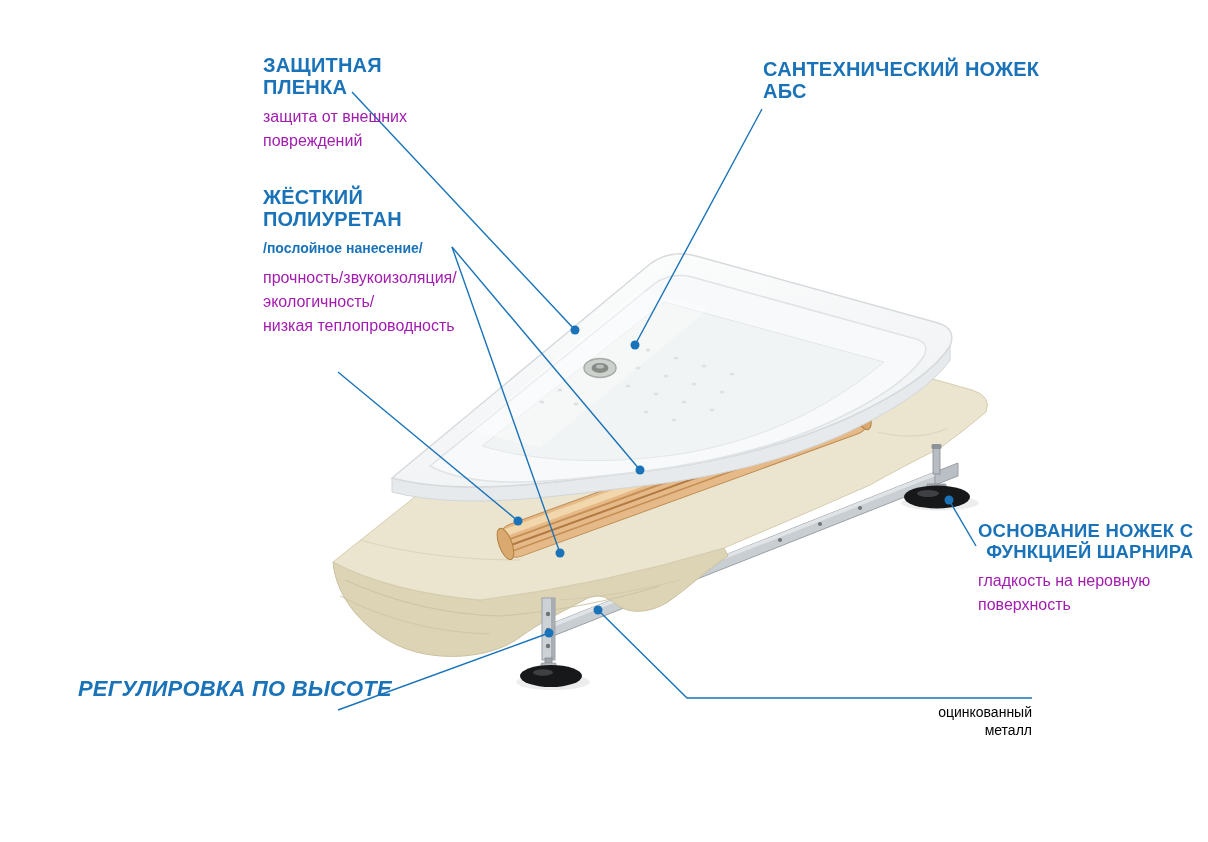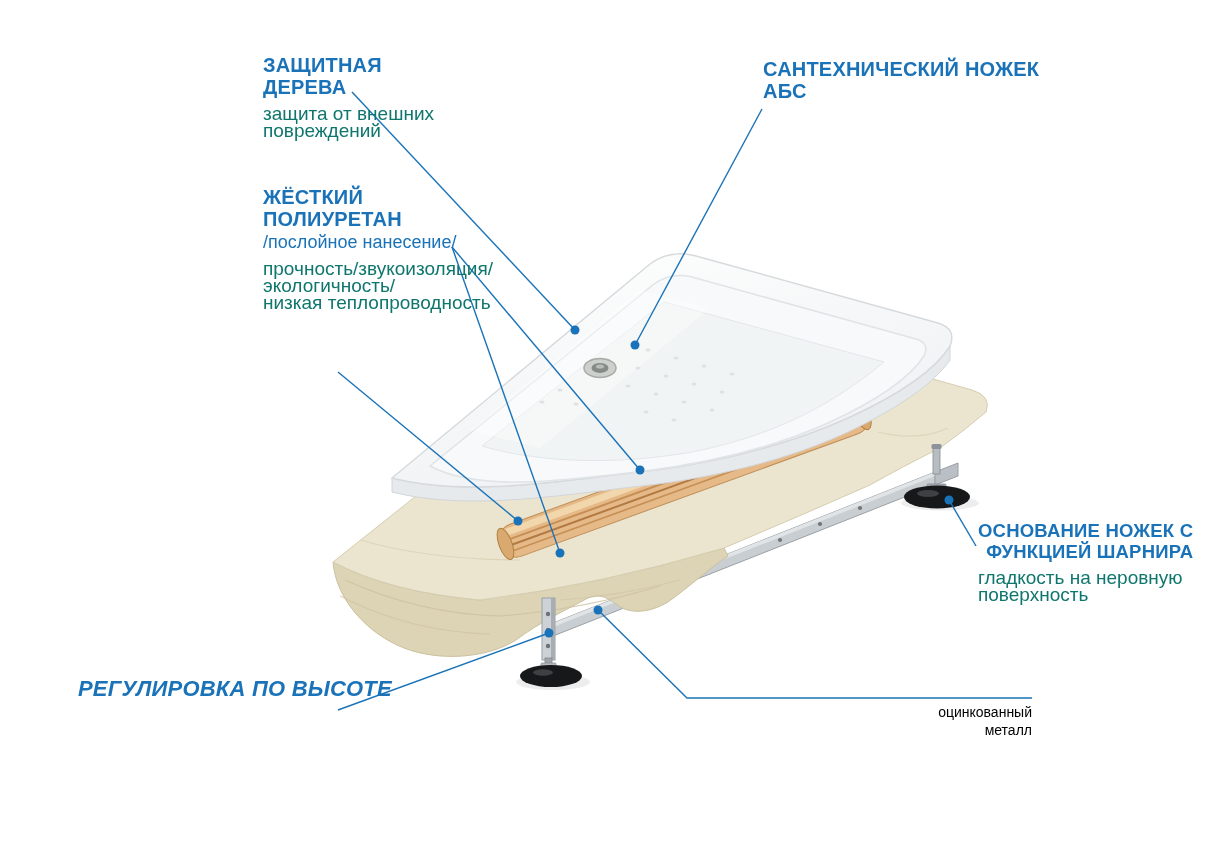--- a/index.html
+++ b/index.html
@@ -1,22 +1,22 @@
 <!DOCTYPE html>
 <html><head>
 <meta charset="utf-8">
 <style>
   html,body{margin:0;padding:0;background:#ffffff;}
   body{width:1208px;height:842px;font-family:"Liberation Sans",sans-serif;}
   .stage{position:relative;width:1208px;height:842px;overflow:hidden;background:#ffffff;}
   .stage svg.art{position:absolute;left:0;top:0;}
   .label{position:absolute;}
   .lbl-title{color:#1a73b8;font-weight:700;font-size:20px;line-height:22px;white-space:pre-line;letter-spacing:.2px;}
-  .lbl-sub{color:#1a73b8;font-weight:400;font-size:18px;line-height:21px;margin-top:2px;white-space:pre-line;}
-  .lbl-desc{color:#0f766e;font-size:19px;line-height:17px;margin-top:7px;white-space:pre-line;}
+  .lbl-sub{color:#1a73b8;font-weight:700;font-size:14px;line-height:21px;margin-top:8px;white-space:pre-line;}
+  .lbl-desc{color:#a21caf;font-size:16px;line-height:24px;margin-top:7px;white-space:pre-line;}
   .t22 .lbl-title{font-size:22px;line-height:25px;}
   .t18 .lbl-title{font-size:18.5px;line-height:21px;text-align:right;}
   .zinc{color:#000000;font-size:14px;line-height:18px;text-align:right;white-space:pre-line;}
   .support .lbl-desc{margin-top:12px;}
 </style>
 </head>
 <body>
 
 <div class="stage">
 
@@ -147,21 +147,21 @@
       <circle cx="560" cy="553" r="4.5"></circle>
       <circle cx="518" cy="521" r="4.5"></circle>
       <circle cx="949" cy="500" r="4.5"></circle>
       <circle cx="549" cy="633" r="4.5"></circle>
       <circle cx="598" cy="610" r="4.5"></circle>
     </g>
   </svg>
 
   <div class="label" style="left:263px;top:54px;">
     <div class="lbl-title">ЗАЩИТНАЯ
-ДЕРЕВА</div>
+ПЛЕНКА</div>
     <div class="lbl-desc">защита от внешних
 повреждений</div>
   </div>
 
   <div class="label" style="left:763px;top:58px;">
     <div class="lbl-title">САНТЕХНИЧЕСКИЙ НОЖЕК
 АБС</div>
   </div>
 
   <div class="label" style="left:263px;top:186px;">

